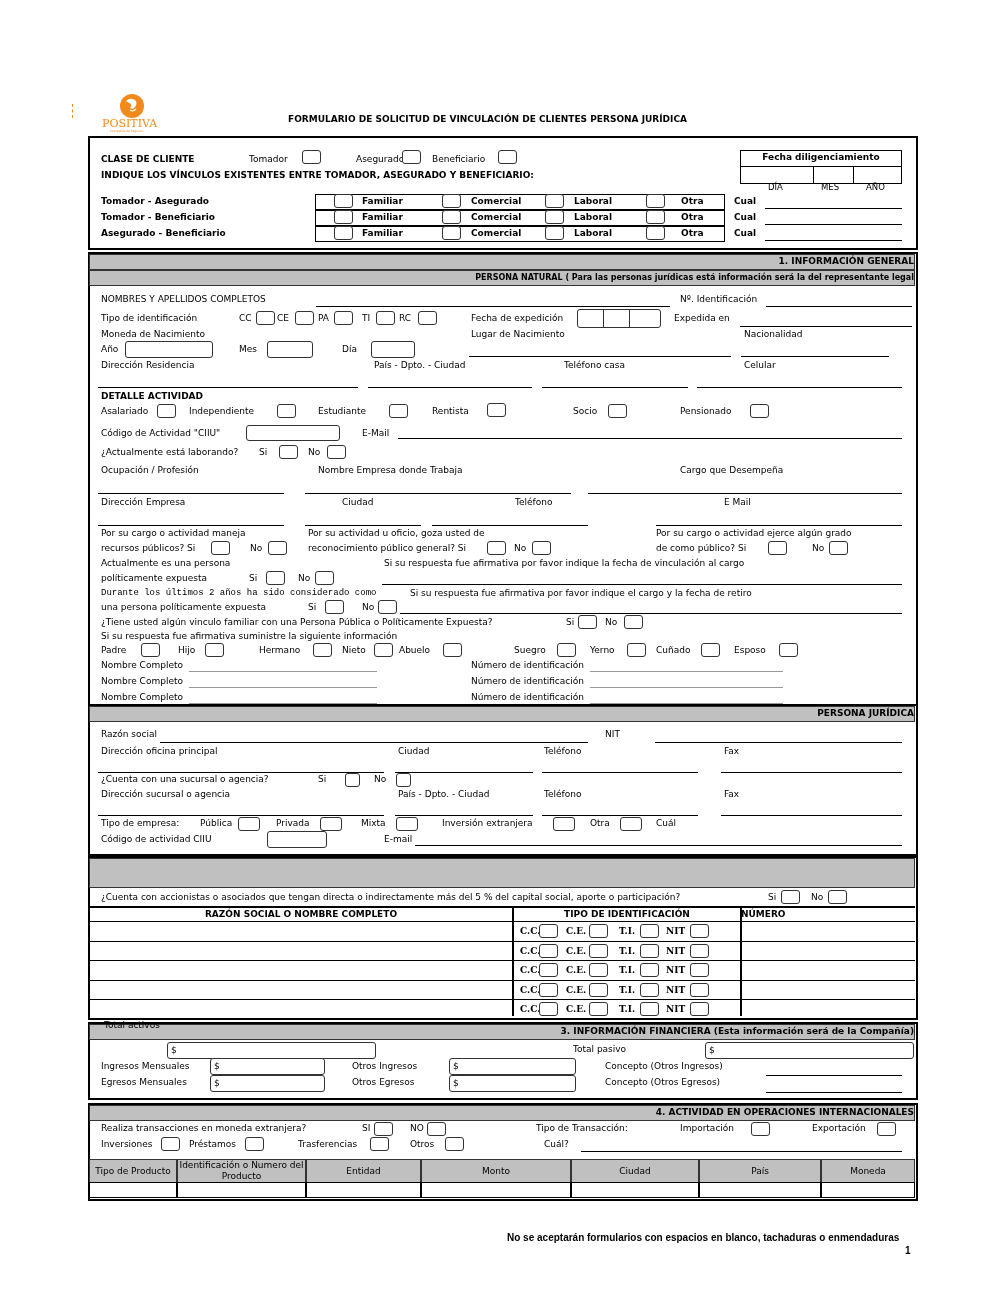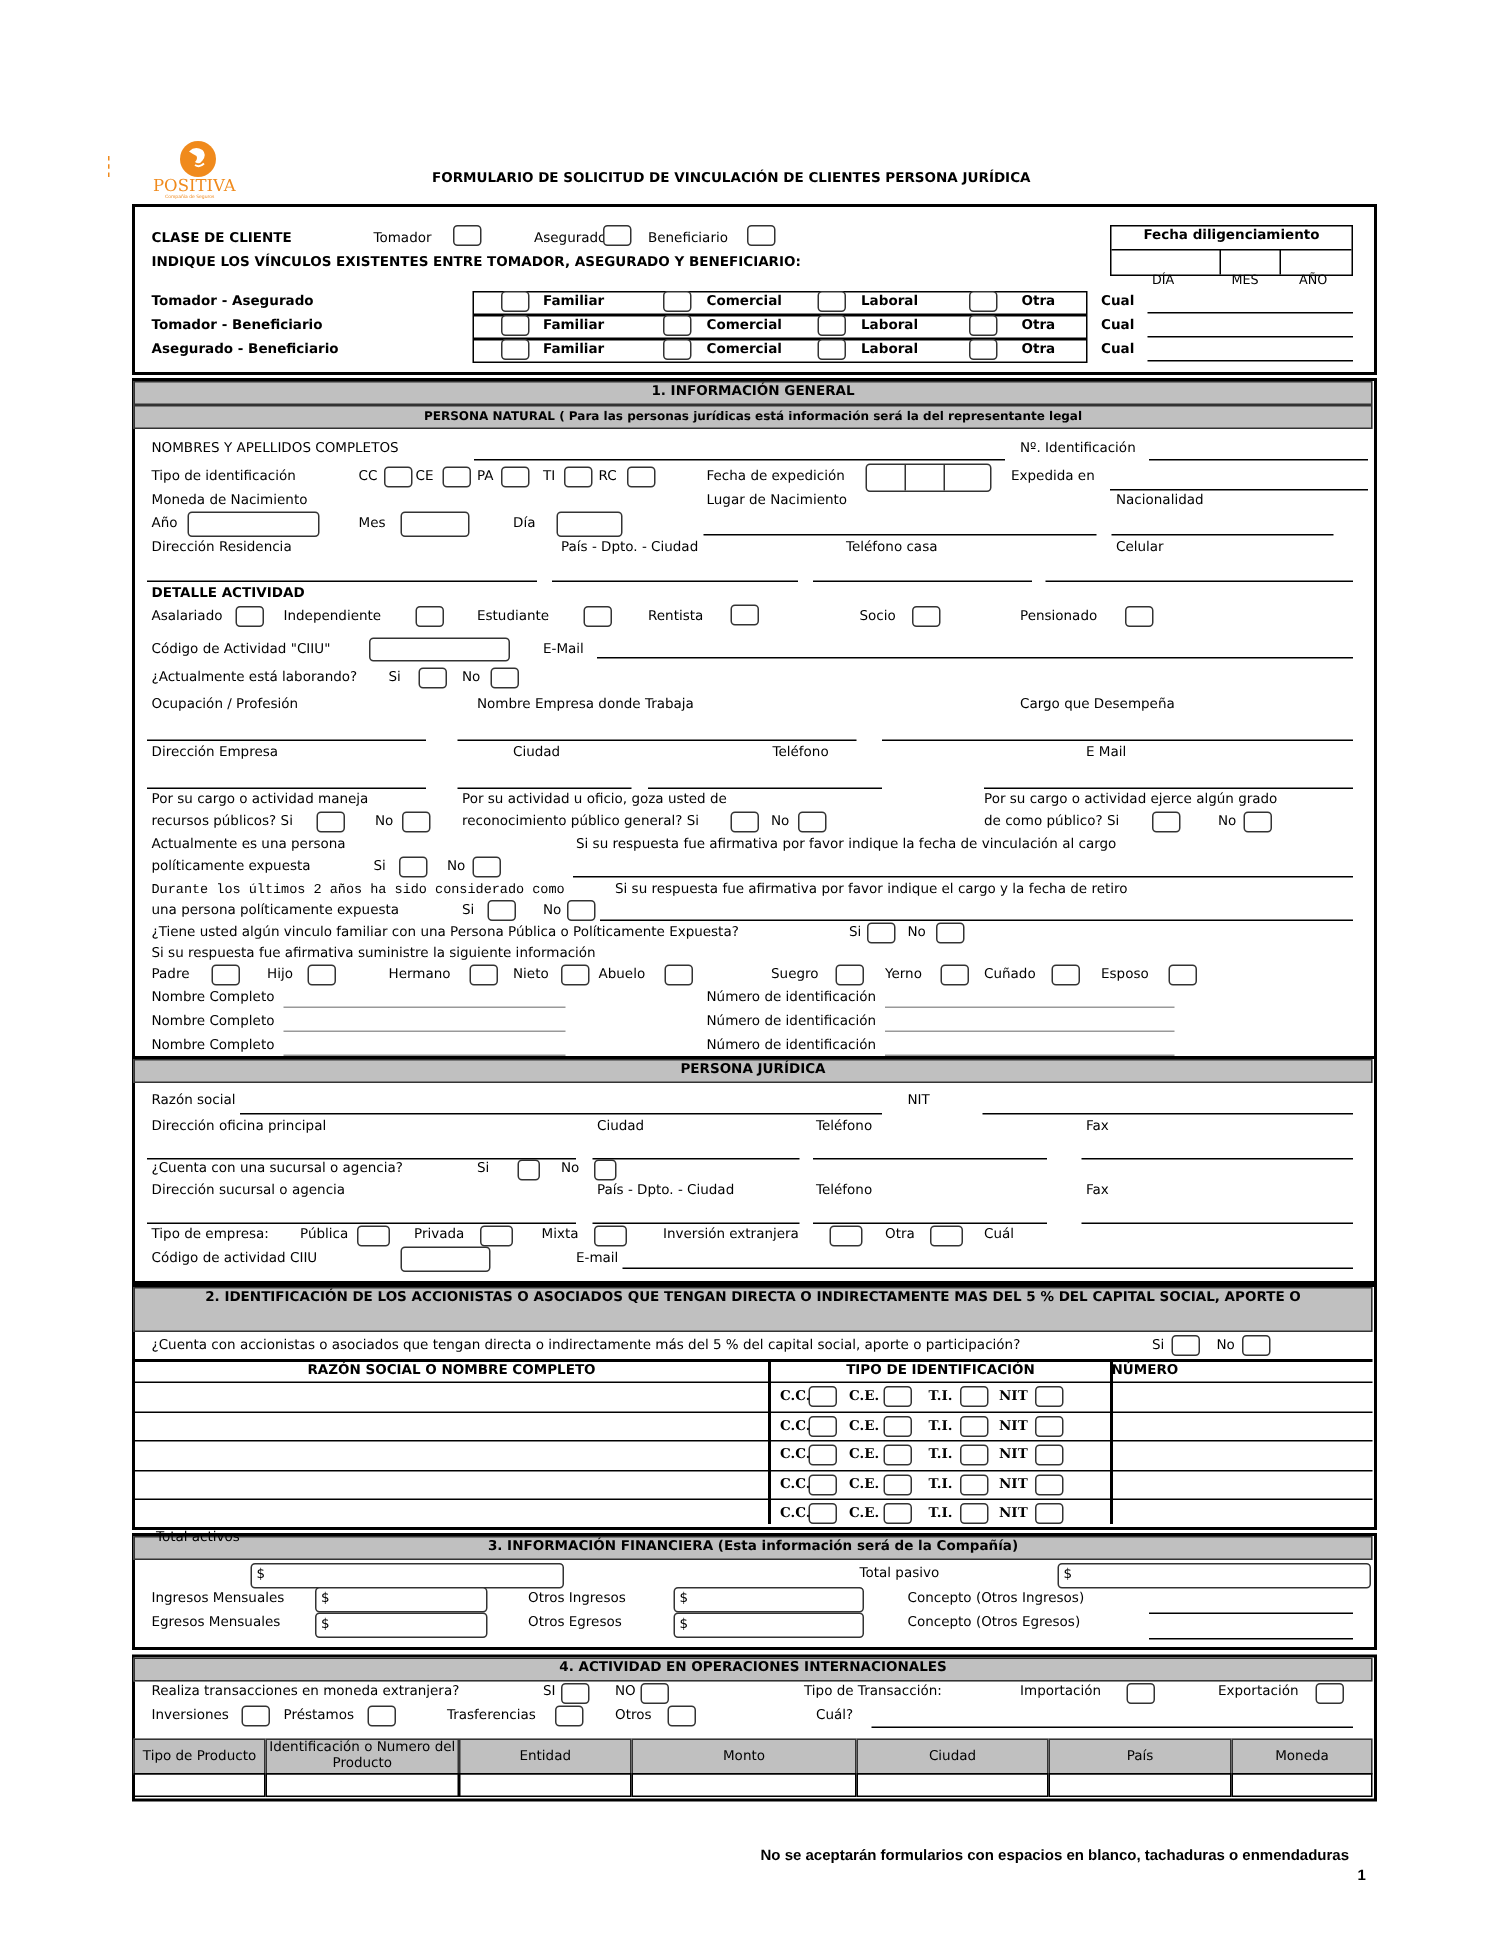--- a/index.html
+++ b/index.html
@@ -5,21 +5,21 @@
   html,body{margin:0;padding:0;background:#fff;}
   body{width:1000px;height:1294px;position:relative;font-family:"DejaVu Sans",sans-serif;color:#000;overflow:hidden;}
   .abs{position:absolute;}
   .t{position:absolute;font-size:9px;white-space:nowrap;font-family:"DejaVu Sans",sans-serif;}
   .b{font-weight:bold;}
   .cb{position:absolute;width:17px;height:12px;border:1px solid #333;border-radius:3px;background:#fff;}
   .line{position:absolute;height:0;border-top:1px solid #000;}
   .fline{position:absolute;height:0;border-top:1px solid #999;}
   .box{position:absolute;border:1px solid #333;border-radius:3px;background:#fff;}
   .frame{position:absolute;border:2px solid #000;}
-  .hdr{position:absolute;background:#c0c0c0;border:1px solid #333;text-align:center;font-weight:bold;font-size:9px;line-height:13px;}
+  .hdr{position:absolute;background:#c0c0c0;border:1px solid #333;text-align:right;font-weight:bold;font-size:9px;line-height:13px;}
   .cell{position:absolute;border:1px solid #000;box-sizing:border-box;}
   .th{position:absolute;background:#c0c0c0;border:1px solid #333;box-sizing:border-box;font-size:9px;text-align:center;display:flex;align-items:center;justify-content:center;line-height:11px;}
   .logo{position:absolute;left:100px;top:92px;width:64px;height:40px;}
   .dollar{font-size:9px;padding-left:3px;line-height:14px;}
 </style>
 </head>
 <body>
 
 <div class="logo">
   <svg width="64" height="40" viewBox="0 0 64 40">
@@ -309,21 +309,20 @@
 <div class="cb" style="left:620px;top:817px;width:20px;"></div>
 <div class="t" style="left:656px;top:818px;">Cuál</div>
 
 <div class="t" style="left:101px;top:834px;">Código de actividad CIIU</div>
 <div class="box" style="left:267px;top:831px;width:58px;height:15px;"></div>
 <div class="t" style="left:384px;top:834px;">E-mail</div>
 <div class="line" style="left:415px;top:845px;width:487px;"></div>
 
 <div class="frame" style="left:88px;top:856px;width:826px;height:160px;"></div>
 <div class="hdr" style="left:89px;top:858px;width:824px;height:28px;line-height:13px;">
-  <div>2. IDENTIFICACIÓN DE LOS ACCIONISTAS O ASOCIADOS QUE TENGAN DIRECTA O INDIRECTAMENTE MAS DEL 5 % DEL CAPITAL SOCIAL, APORTE O</div>
 </div>
 <div class="t" style="left:101px;top:892px;">¿Cuenta con accionistas o asociados que tengan directa o indirectamente más del 5 % del capital social, aporte o participación?</div>
 <div class="t" style="left:768px;top:892px;">Si</div>
 <div class="cb" style="left:781px;top:890px;"></div>
 <div class="t" style="left:811px;top:892px;">No</div>
 <div class="cb" style="left:828px;top:890px;"></div>
 
 <div class="abs" style="left:89px;top:906px;width:826px;border-top:2px solid #000;"></div>
 <div class="t b" style="left:89px;top:909px;width:424px;text-align:center;">RAZÓN SOCIAL O NOMBRE COMPLETO</div>
 <div class="t b" style="left:513px;top:909px;width:228px;text-align:center;">TIPO DE IDENTIFICACIÓN</div>

